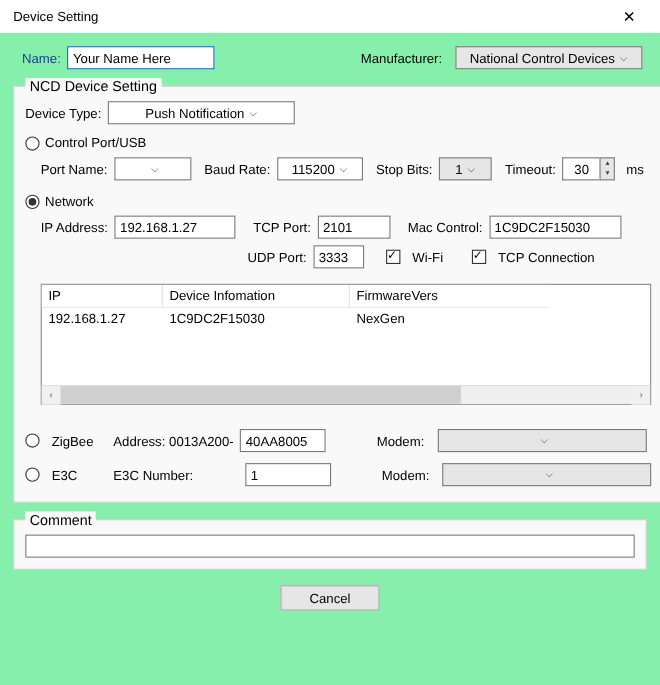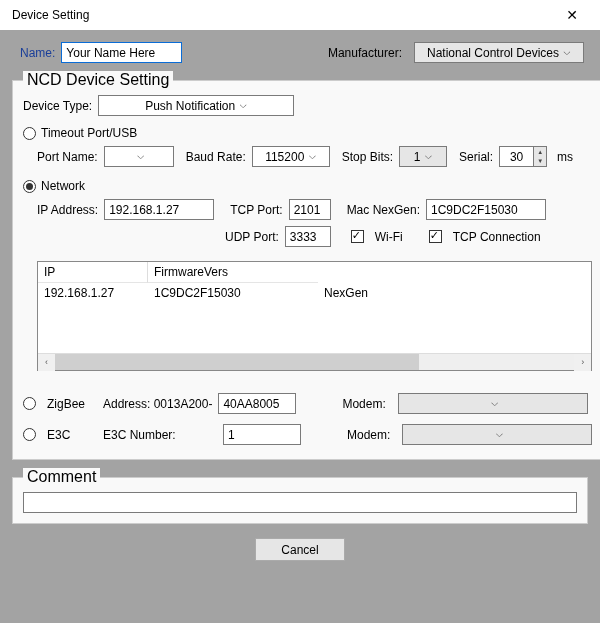--- a/index.html
+++ b/index.html
@@ -22,21 +22,21 @@
     font-size: 12px;
   }
   .titlebar .title { font-weight: 400; }
   .titlebar .close {
     width: 36px; height: 28px;
     display: flex; align-items: center; justify-content: center;
     font-size: 14px; cursor: default;
   }
   .content {
     padding: 4px 10px 10px 10px;
-    background: #a3a3a3;
+    background: #86efac;
     height: calc(623px - 30px);
   }
   .row { display: flex; align-items: center; }
   .lbl { color: #000; }
   input[type="text"], .combo {
     height: 21px;
     border: 1px solid #7a7a7a;
     background: #fff;
     font: inherit;
     padding: 0 4px;
@@ -84,21 +84,21 @@
     top: -1px; left: 0; color: #000;
   }
   fieldset.group {
     border: 1px solid #ccc;
     margin: 8px 2px 0 2px;
     padding: 6px 10px 14px 10px;
     position: relative;
     background: #f9f9f9;
   }
   fieldset.group > legend {
-    font-size: 16px; color: #000;
+    font-size: 13px; color: #000;
     padding: 0 4px; background: #f9f9f9;
   }
   .spinner {
     display: inline-flex; align-items: stretch;
   }
   .spinner input { width: 34px; border-right: none; text-align: center; }
   .spin-btns {
     display: flex; flex-direction: column;
     border: 1px solid #7a7a7a;
     background: #e6e6e6;
@@ -159,98 +159,99 @@
   <span class="title">Device Setting</span>
   <div class="close">
       <span>✕</span>
     </div>
 </div>
 
 <div class="content">
 
   <div class="section-top">
     <span class="lbl" style="color:#1a3e99">Name:</span>
-    <input type="text" class="blue" style="width: 121px;" value="Your Name Here">
+    <input type="text" class="blue" style="width: 134px;" value="Your Name Here">
     <div class="spacer"></div>
     <span class="lbl">Manufacturer:</span>
     <div class="combo" style="width:170px; margin-left:6px">
       <span>National Control Devices</span>
       <span class="caret">⌵</span>
     </div>
   </div>
 
   <fieldset class="group">
     <legend>NCD Device Setting</legend>
 
     <div class="subrow">
       <span class="lbl">Device Type:</span>
-      <div class="combo light" style="width:196px; margin-left:6px">
+      <div class="combo light" style="width:170px; margin-left:6px">
         <span>Push Notification</span>
         <span class="caret">⌵</span>
       </div>
     </div>
 
     <div class="subrow mt10">
       <input type="radio" class="radio" name="conn" style="">
-      <span class="lbl">Timeout Port/USB</span>
+      <span class="lbl">Control Port/USB</span>
     </div>
 
     <div class="subrow mt6 ml14" style="gap:6px">
       <span class="lbl">Port Name:</span>
       <div class="combo light" style="width:70px">
         <span></span>
         <span class="caret">⌵</span>
       </div>
       <span class="lbl ml6">Baud Rate:</span>
       <div class="combo light" style="width:78px">
         <span>115200</span>
         <span class="caret">⌵</span>
       </div>
       <span class="lbl ml6">Stop Bits:</span>
       <div class="combo" style="width:48px">
         <span>1</span>
         <span class="caret">⌵</span>
       </div>
-      <span class="lbl ml6">Serial:</span>
+      <span class="lbl ml6">Timeout:</span>
       <div class="spinner">
         <input type="text" value="30" style="">
         <div class="spin-btns">
           <div>▲</div>
           <div>▼</div>
         </div>
       </div>
       <span class="lbl" style="margin-left:4px">ms</span>
     </div>
 
     <div class="subrow mt12">
       <input type="radio" class="radio" name="conn" checked="" style="">
       <span class="lbl">Network</span>
     </div>
 
     <div class="subrow mt6 ml14" style="gap:6px">
       <span class="lbl">IP Address:</span>
       <input type="text" style="width: 110px;" value="192.168.1.27">
       <span class="lbl ml10">TCP Port:</span>
-      <input type="text" style="width: 42px;" value="2101">
-      <span class="lbl ml10">Mac NexGen:</span>
+      <input type="text" style="width: 66px;" value="2101">
+      <span class="lbl ml10">Mac Control:</span>
       <input type="text" style="width: 120px;" value="1C9DC2F15030">
     </div>
 
     <div class="subrow mt6 ml14" style="gap:6px; padding-left:188px">
       <span class="lbl">UDP Port:</span>
       <input type="text" style="width: 46px;" value="3333">
       <input type="checkbox" class="check" checked="" style="margin-left: 14px;">
       <span class="lbl">Wi-Fi</span>
       <input type="checkbox" class="check" checked="" style="margin-left: 20px;">
       <span class="lbl">TCP Connection</span>
     </div>
 
     <div class="table-wrap ml14" style="width: calc(100% - 14px)">
       <div class="thead">
         <div class="th">IP</div>
+        <div class="th">Device Infomation</div>
         <div class="th">FirmwareVers</div>
       </div>
       <div class="tbody">
         <div class="trow">
           <div class="td">192.168.1.27</div>
           <div class="td">1C9DC2F15030</div>
           <div class="td">NexGen</div>
           <div class="td"></div>
         </div>
       </div>

